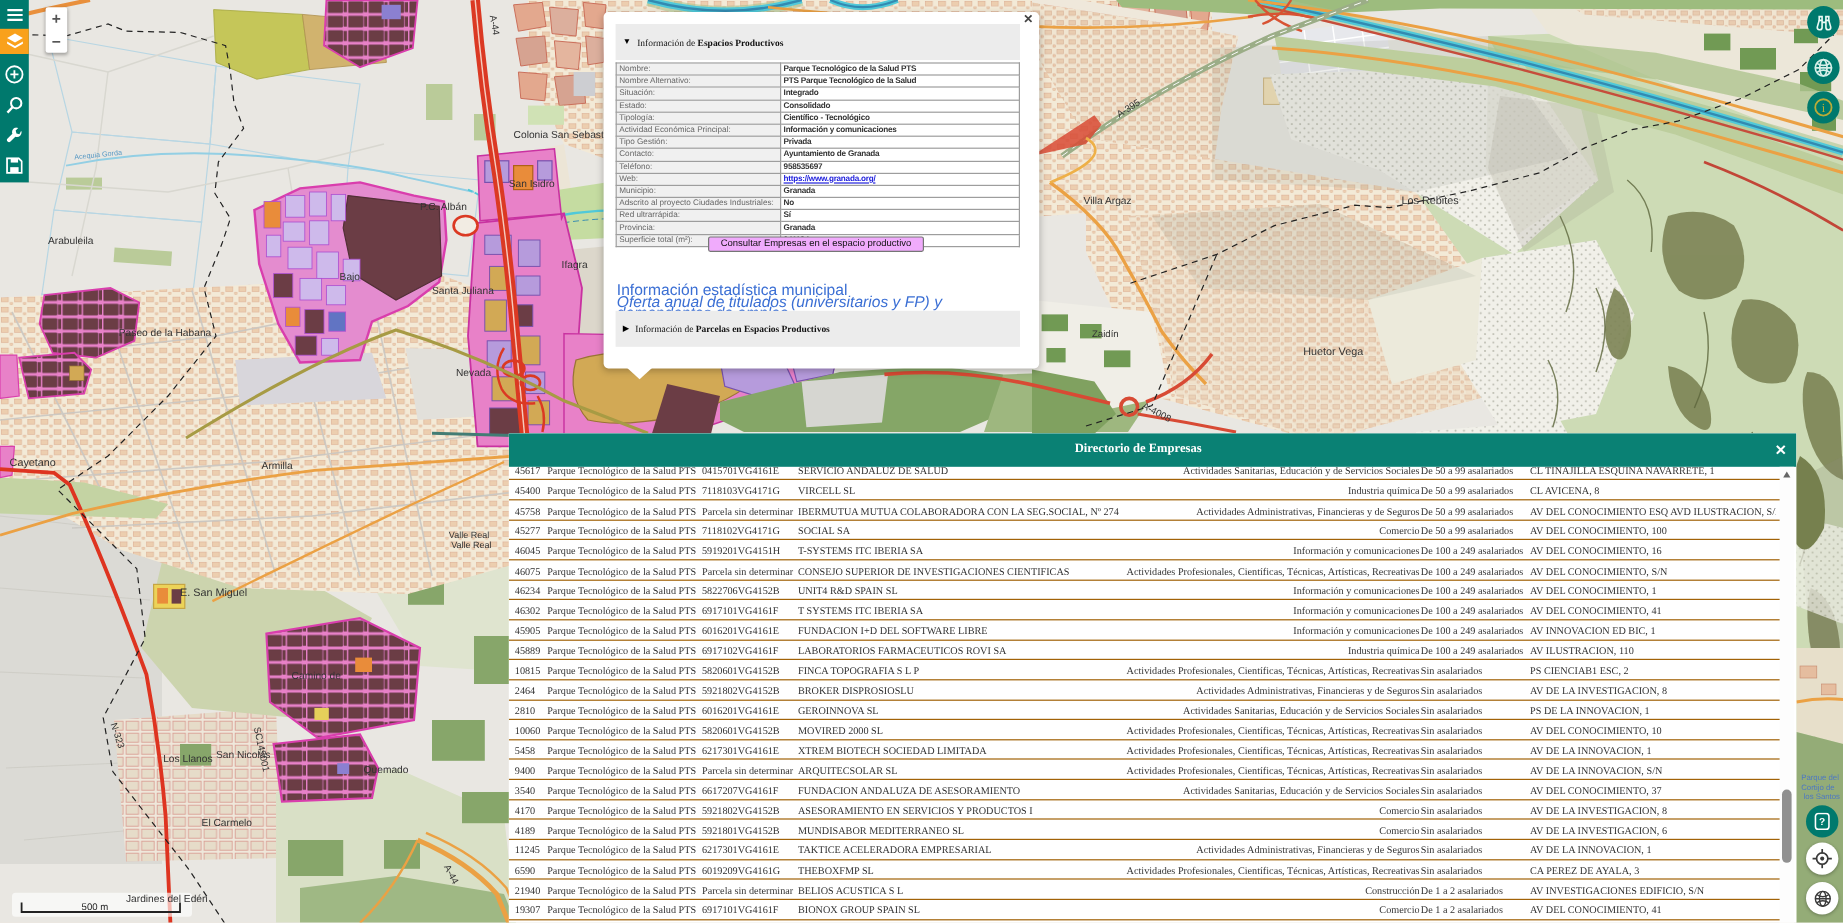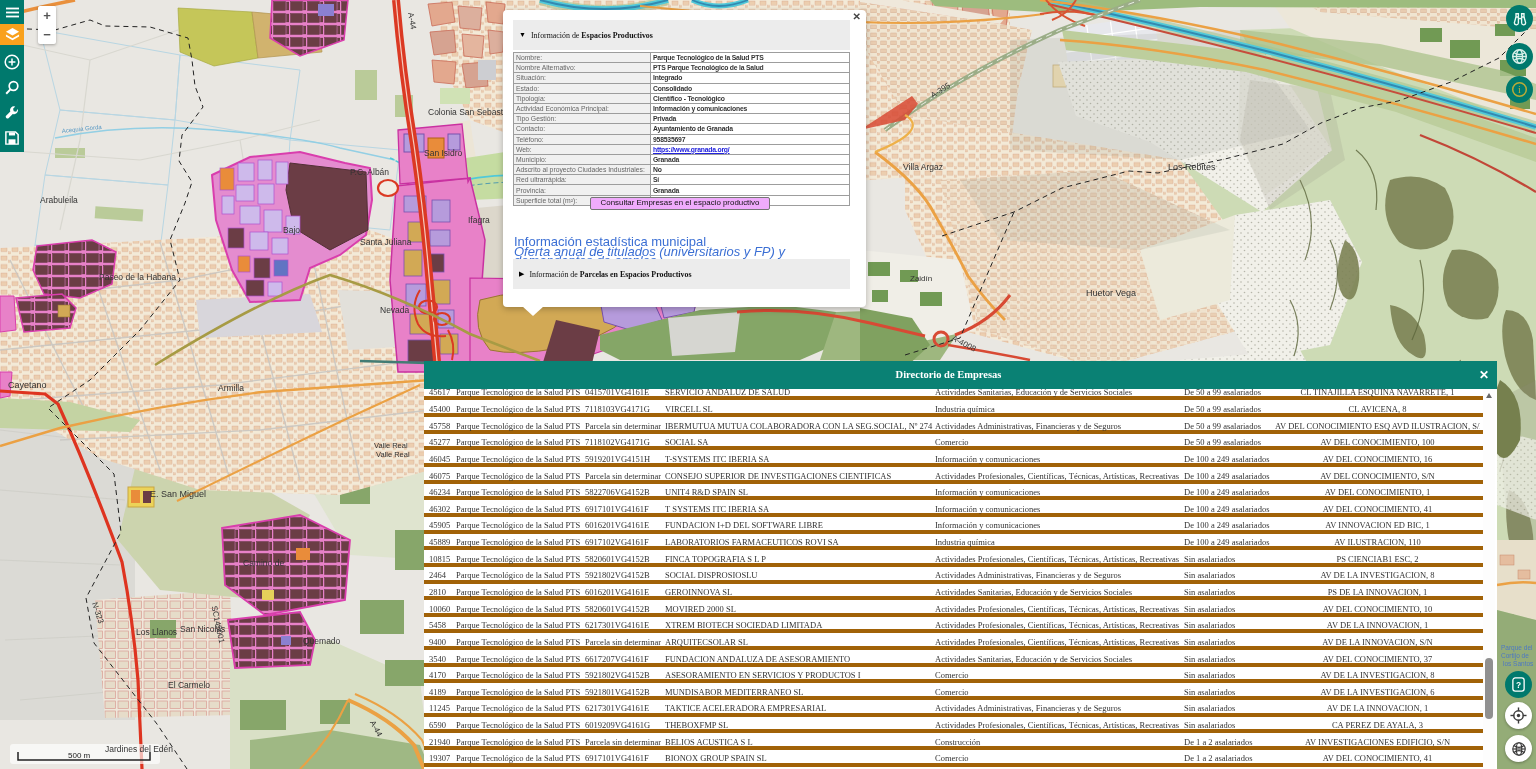--- a/index.html
+++ b/index.html
@@ -25,29 +25,29 @@
 #ptable td.l{background:#f0f0f0;color:#666;width:134px;}
 #ptable td.r{color:#333;font-weight:bold;letter-spacing:-0.2px;}
 #pbutton{position:absolute;left:87px;top:187px;width:178px;height:11px;background:#f0abfc;border:1.5px solid #767676;border-radius:2px;font-size:7.9px;color:#111;text-align:center;line-height:10.5px;white-space:nowrap;}
 .plink{position:absolute;left:11px;color:#3b6fd4;font-size:13px;line-height:9px;}
 
 #panel{position:absolute;left:424px;top:361px;width:1073px;height:408px;background:#fff;z-index:20;overflow:hidden;}
 #phead{position:absolute;left:0;top:0;width:1073px;height:28px;background:#0a8174;color:#fff;}
 #phead .t{position:absolute;left:0;right:24px;top:8px;text-align:center;font-family:"Liberation Serif",serif;font-weight:bold;font-size:10.5px;}
 #phead .x{position:absolute;right:8px;top:7px;font-size:12px;font-weight:bold;}
 #ptab{position:absolute;left:0;top:28px;width:1060px;height:381px;overflow:hidden;}
-.trow{position:relative;height:16.65px;box-sizing:border-box;border-bottom:4px solid #a16207;font-family:"Liberation Serif",serif;font-size:8.5px;color:#333;white-space:nowrap;}
+.trow{position:relative;height:16.65px;box-sizing:border-box;border-bottom:1px solid #a16207;font-family:"Liberation Serif",serif;font-size:8.5px;color:#333;white-space:nowrap;}
 .trow span{position:absolute;top:3.5px;overflow:hidden;}
 .c1{left:5px;width:28px;}
 .c2{left:32px;width:128px;}
 .c3{left:161px;width:78px;}
 .c4{left:241px;width:268px;}
-.c5{left:511px;width:248px;}
+.c5{left:511px;width:248px;text-align:right;}
 .c6{left:760px;width:90px;}
-.c7{left:851px;width:205px;text-align:center;}
+.c7{left:851px;width:205px;}
 
 #sbar{position:absolute;right:2px;top:28px;width:12px;height:381px;background:#fdfdfd;}
 #sthumb{position:absolute;left:2px;top:269px;width:8px;height:61px;background:#909090;border-radius:4px;}
 #sarrow{position:absolute;left:3px;top:4px;width:0;height:0;border-left:3.5px solid transparent;border-right:3.5px solid transparent;border-bottom:5px solid #666;}
 </style>
 </head>
 <body>
 <svg id="map" xmlns="http://www.w3.org/2000/svg" width="1536" height="769" viewBox="0 0 1536 769">
 <defs>
 <pattern id="urb" width="11" height="8.5" patternUnits="userSpaceOnUse">
@@ -736,21 +736,21 @@
           <span class="c3">5820601VG4152B</span>
           <span class="c4">FINCA TOPOGRAFIA S L P</span>
           <span class="c5">Actividades Profesionales, Científicas, Técnicas, Artísticas, Recreativas</span>
           <span class="c6">Sin asalariados</span>
           <span class="c7">PS CIENCIAB1 ESC, 2</span>
         </div>
         <div class="trow">
           <span class="c1">2464</span>
           <span class="c2">Parque Tecnológico de la Salud PTS</span>
           <span class="c3">5921802VG4152B</span>
-          <span class="c4">SOCIAL DISPROSIOSLU</span>
+          <span class="c4">BROKER DISPROSIOSLU</span>
           <span class="c5">Actividades Administrativas, Financieras y de Seguros</span>
           <span class="c6">Sin asalariados</span>
           <span class="c7">AV DE LA INVESTIGACION, 8</span>
         </div>
         <div class="trow">
           <span class="c1">2810</span>
           <span class="c2">Parque Tecnológico de la Salud PTS</span>
           <span class="c3">6016201VG4161E</span>
           <span class="c4">GEROINNOVA SL</span>
           <span class="c5">Actividades Sanitarias, Educación y de Servicios Sociales</span>

